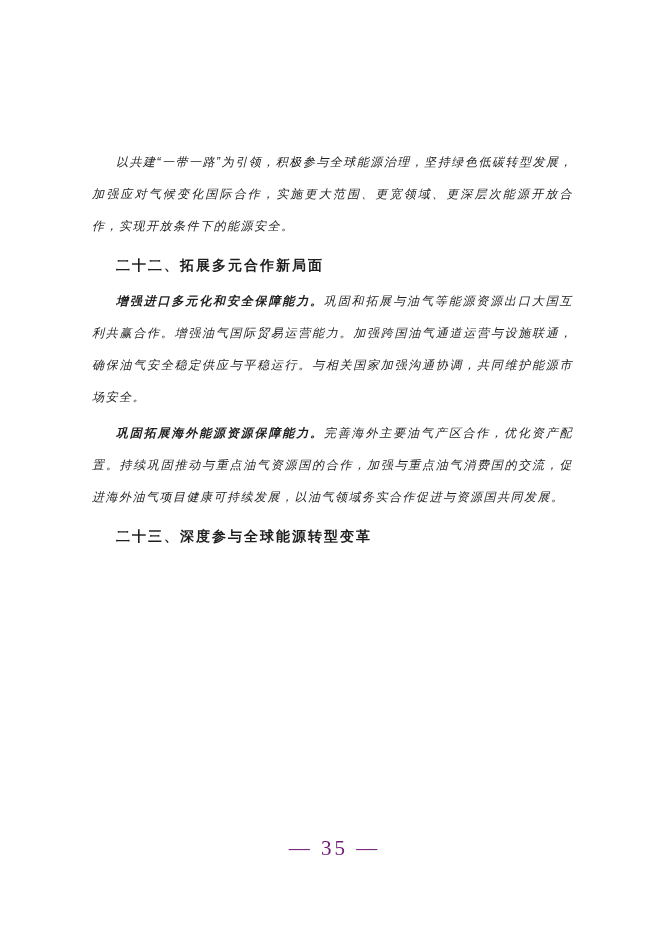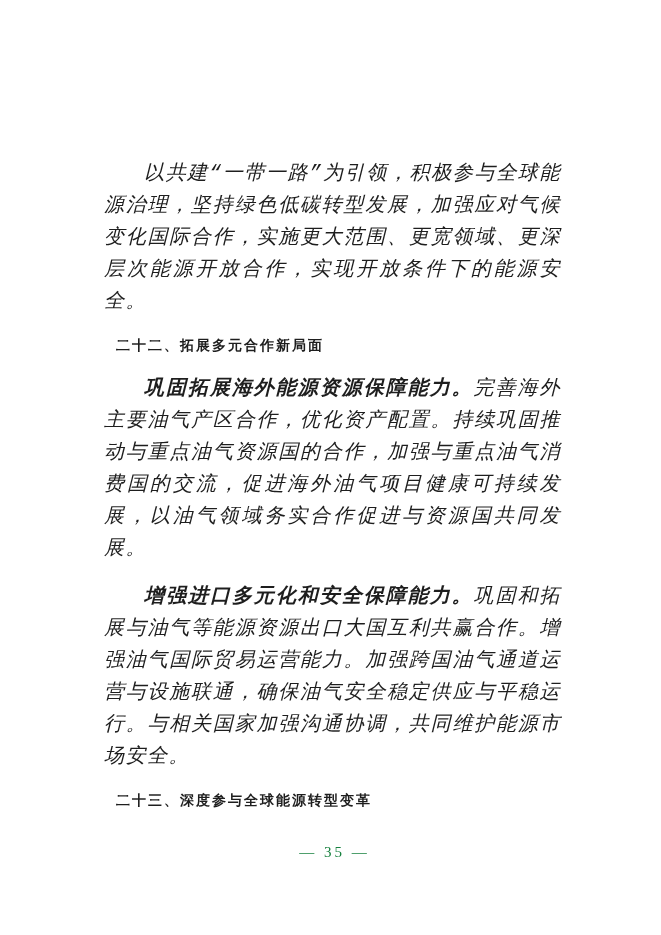--- a/index.html
+++ b/index.html
@@ -36,61 +36,61 @@
     margin: 12px 0 8px 0;
     font-size: 14px;
     line-height: 23px;
     font-weight: bold;
     font-style: normal;
     text-indent: 2em;
     letter-spacing: 2px;
     font-family: "Liberation Sans", "DejaVu Sans", sans-serif;
   }
   .body-para {
-    margin: 16px;
-    font-size: 20px;
+    margin: 4px;
+    font-size: 12px;
     line-height: 32px;
     letter-spacing: 1.5px;
     text-align: justify;
     text-align-last: left;
     text-indent: 2em;
     font-style: italic; 
-    font-family: Liberation Mono, monospace;
+    font-family: Liberation Sans, sans-serif;
   }
   .body-para + .body-para {
     margin-top: 4px;
   }
   .para-lead {
     font-weight: bold;
   }
   .page-footer {
     position: absolute;
     left: 0;
     right: 0;
     bottom: 74px;
     text-align: center;
-    font-size: 15px;
+    font-size: 21px;
     font-style: normal;
     letter-spacing: 3px;
-    color: #15803d;
+    color: #701a75;
     padding-left: 8px;
   }
 </style>
 </head>
 <body>
 
 <div class="page">
 
 
   <p class="body-para">以共建“一带一路”为引领，积极参与全球能源治理，坚持绿色低碳转型发展，加强应对气候变化国际合作，实施更大范围、更宽领域、更深层次能源开放合作，实现开放条件下的能源安全。</p>
 
   <h2 class="section-heading">二十二、拓展多元合作新局面</h2>
 
+  <p class="body-para"><span class="para-lead">增强进口多元化和安全保障能力。</span><span>巩固和拓展与油气等能源资源出口大国互利共赢合作。增强油气国际贸易运营能力。加强跨国油气通道运营与设施联通，确保油气安全稳定供应与平稳运行。与相关国家加强沟通协调，共同维护能源市场安全。</span></p>
+
   <p class="body-para"><span class="para-lead">巩固拓展海外能源资源保障能力。</span><span>完善海外主要油气产区合作，优化资产配置。持续巩固推动与重点油气资源国的合作，加强与重点油气消费国的交流，促进海外油气项目健康可持续发展，以油气领域务实合作促进与资源国共同发展。</span></p>
-
-  <p class="body-para"><span class="para-lead">增强进口多元化和安全保障能力。</span><span>巩固和拓展与油气等能源资源出口大国互利共赢合作。增强油气国际贸易运营能力。加强跨国油气通道运营与设施联通，确保油气安全稳定供应与平稳运行。与相关国家加强沟通协调，共同维护能源市场安全。</span></p>
 
   <h2 class="section-heading">二十三、深度参与全球能源转型变革</h2>
 
 
   <div class="page-footer">— 35 —</div>
 
 </div>
 
 </body></html>

